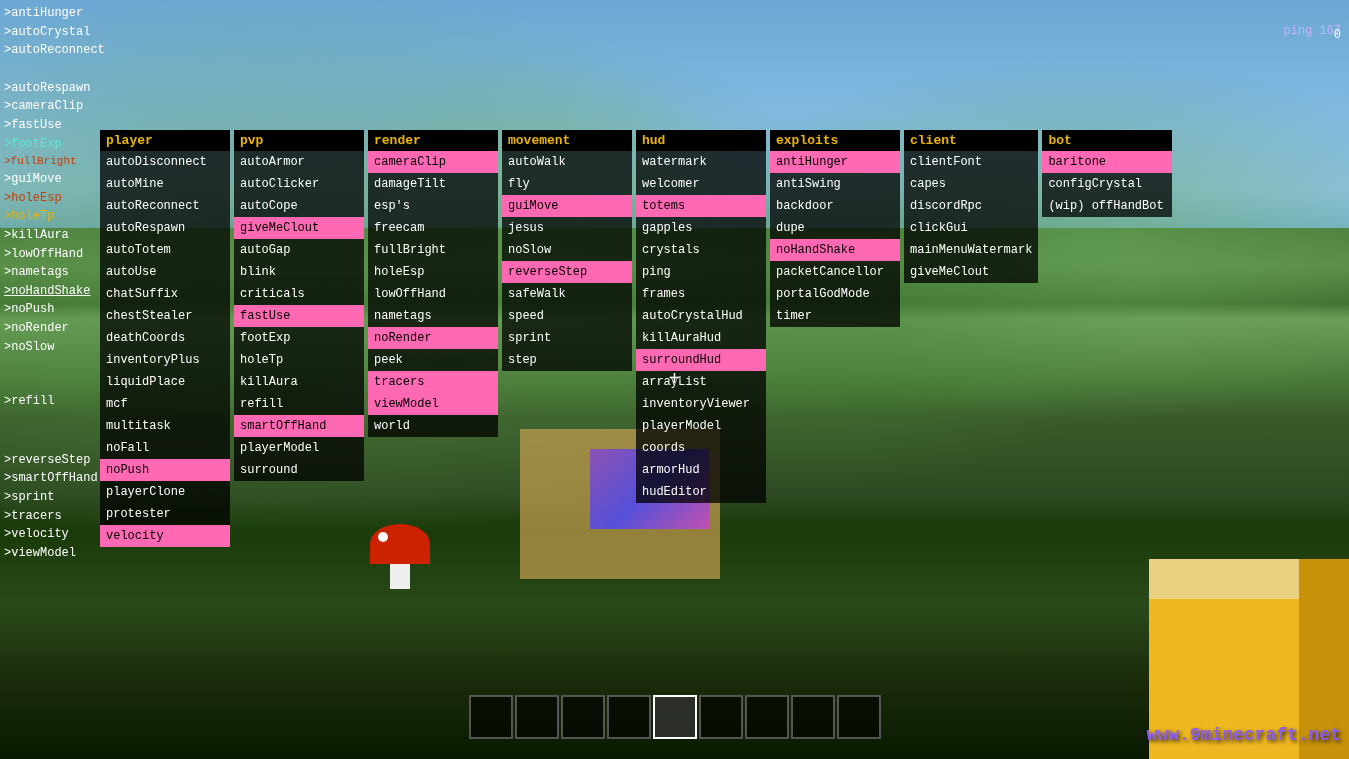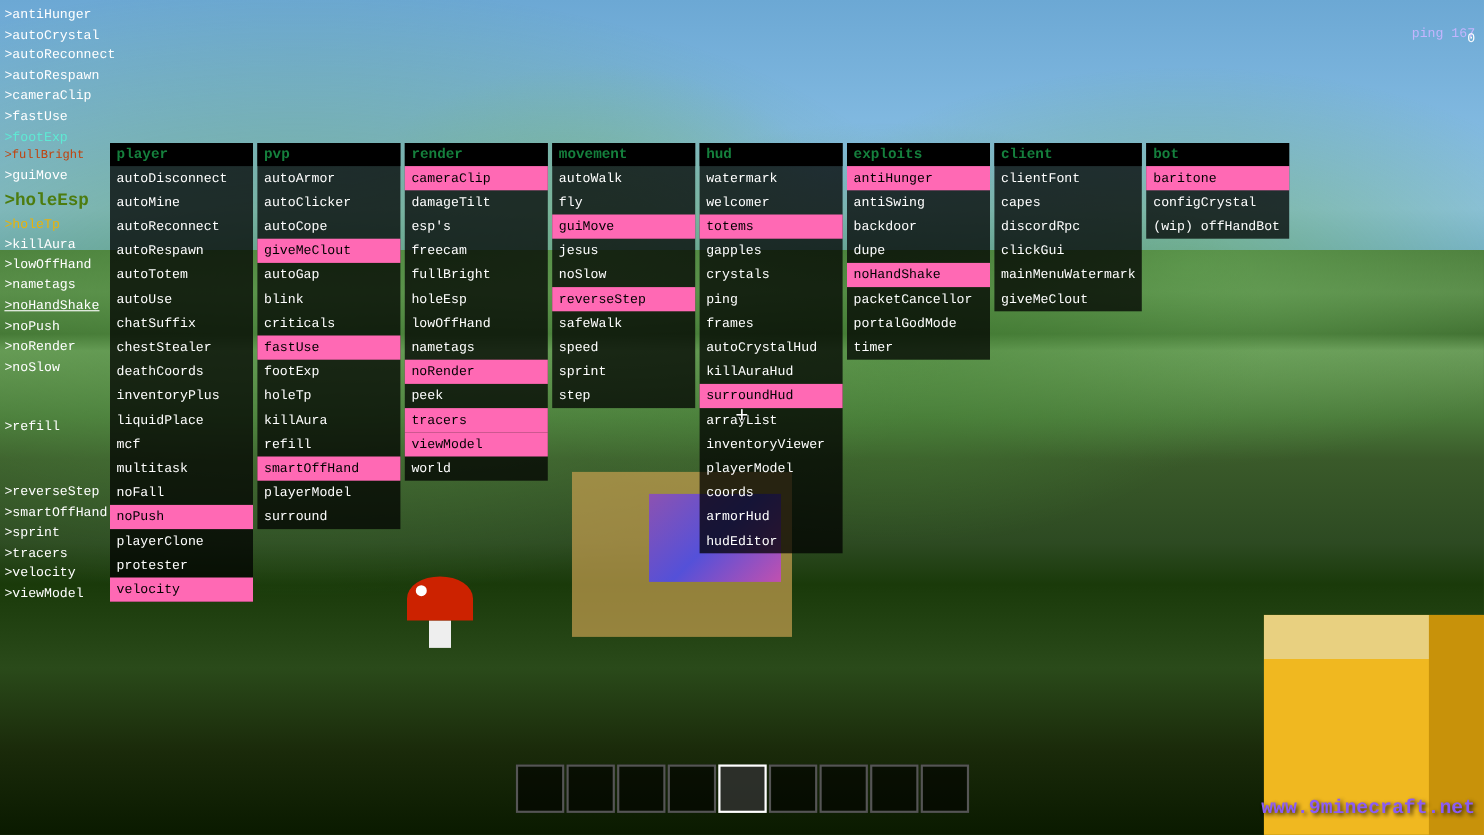--- a/index.html
+++ b/index.html
@@ -89,21 +89,21 @@
       align-items: flex-start;
     }
 
     .module-col {
       min-width: 130px;
       background: rgba(0,0,0,0.75);
     }
 
     .col-header {
       background: #000;
-      color: #15803d;
+      color: #eab308;
       padding: 3px 6px;
       font-weight: bold;
       font-size: 13px;
       display: block;
     }
 
     .col-item {
       display: block;
       padding: 2px 6px;
       color: white;
@@ -268,27 +268,27 @@
   </div>
 
   <div class="score-display">
     <span>0</span>
   </div>
 
   <div class="left-list" id="left-list-container">
       <div style="color: white; cursor: pointer; font-size: 12px; line-height: 1.55;">&gt;antiHunger</div>
       <div style="color: white; cursor: pointer; font-size: 12px; line-height: 1.55;">&gt;autoCrystal</div>
       <div style="color: white; cursor: pointer; font-size: 12px; line-height: 1.55;">&gt;autoReconnect</div>
-      <div style="color: white; cursor: pointer; font-size: 12px; line-height: 1.55;">&gt;autoRespawn</div>
+      <div style="color: white; cursor: pointer; font-size: 12px; line-height: 1.55; margin-top: 19px;">&gt;autoRespawn</div>
       <div style="color: white; cursor: pointer; font-size: 12px; line-height: 1.55;">&gt;cameraClip</div>
       <div style="color: white; cursor: pointer; font-size: 12px; line-height: 1.55;">&gt;fastUse</div>
       <div style="color: #5eead4; cursor: pointer; font-size: 12px; line-height: 1.55;">&gt;footExp</div>
       <div style="color: #c2410c; cursor: pointer; font-size: 11px; line-height: 1.55;">&gt;fullBright</div>
       <div style="color: white; cursor: pointer; font-size: 12px; line-height: 1.55;">&gt;guiMove</div>
-      <div style="color: #4d7c0f; cursor: pointer; font-size: 16px; line-height: 1.55; font-weight: bold;">&gt;holeEsp</div>
+      <div style="color: #c2410c; cursor: pointer; font-size: 12px; line-height: 1.55;">&gt;holeEsp</div>
       <div style="color: #eab308; cursor: pointer; font-size: 12px; line-height: 1.55;">&gt;holeTp</div>
       <div style="color: white; cursor: pointer; font-size: 12px; line-height: 1.55;">&gt;killAura</div>
       <div style="color: white; cursor: pointer; font-size: 12px; line-height: 1.55;">&gt;lowOffHand</div>
       <div style="color: white; cursor: pointer; font-size: 12px; line-height: 1.55;">&gt;nametags</div>
       <div style="color: white; cursor: pointer; font-size: 12px; line-height: 1.55; text-decoration: underline;">&gt;noHandShake</div>
       <div style="color: white; cursor: pointer; font-size: 12px; line-height: 1.55;">&gt;noPush</div>
       <div style="color: white; cursor: pointer; font-size: 12px; line-height: 1.55;">&gt;noRender</div>
       <div style="color: white; cursor: pointer; font-size: 12px; line-height: 1.55;">&gt;noSlow</div>
       <div style="color: white; cursor: pointer; font-size: 12px; line-height: 1.55; margin-top: 36px;">&gt;refill</div>
       <div style="color: white; cursor: pointer; font-size: 12px; line-height: 1.55; margin-top: 40px;">&gt;reverseStep</div>

